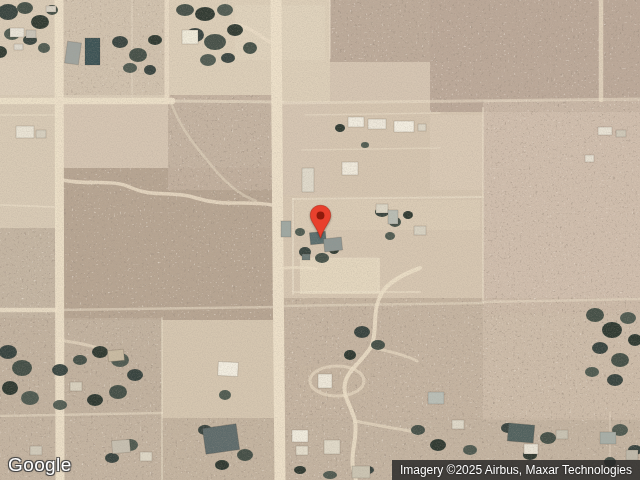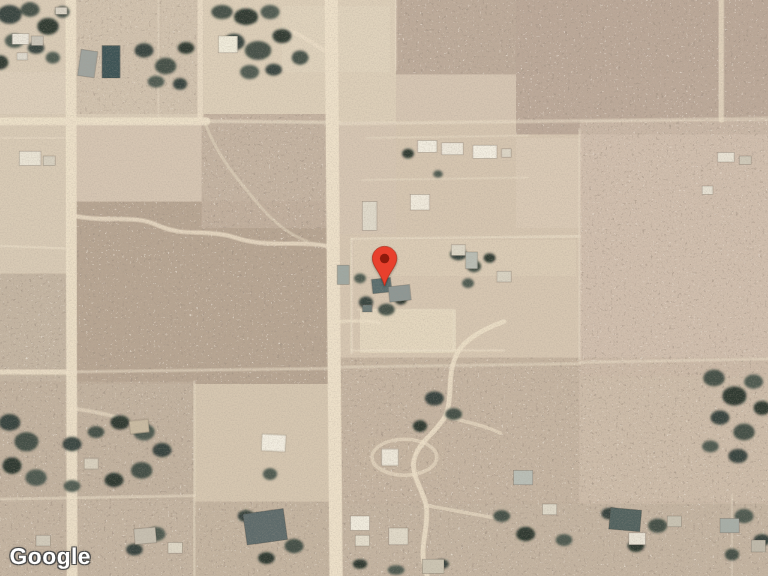--- a/index.html
+++ b/index.html
@@ -9,21 +9,21 @@
     background:#d5c5b2;
   }
   .stage svg.terrain{position:absolute;left:0;top:0;display:block;}
   .pin{
     position:absolute;width:23px;height:36px;pointer-events:auto;
     filter:drop-shadow(0 1px 1px rgba(0,0,0,0.35));
   }
   .pin svg{display:block;width:100%;height:100%;}
   .google-logo{
     position:absolute;left:8px;bottom:4px;
-    font-size:19px;font-weight:700;letter-spacing:0.4px;color:#ffffff;
+    font-size:19px;font-weight:400;letter-spacing:0.4px;color:#ffffff;
     text-shadow:
       -1px -1px 0 rgba(68,68,68,.85), 1px -1px 0 rgba(68,68,68,.85),
       -1px  1px 0 rgba(68,68,68,.85), 1px  1px 0 rgba(68,68,68,.85),
        0 0 3px rgba(40,40,40,.6);
     user-select:none;
   }
   .attribution{
     position:absolute;right:0;bottom:0;height:20px;line-height:20px;
     padding:0 8px;background:rgba(36,36,36,0.82);color:#ffffff;
     font-size:12px;white-space:nowrap;
@@ -275,14 +275,15 @@
 
   <div class="pin" id="pin" style="left: 308.5px; top: 204px; width: 23px; height: 36px;">
     <svg viewBox="0 0 24 36">
       <path id="pin-body" d="M12 0.6 C5.9 0.6 1.4 5.1 1.4 10.9 C1.4 18.1 8.1 22.2 12 34.8 C15.9 22.2 22.6 18.1 22.6 10.9 C22.6 5.1 18.1 0.6 12 0.6 Z" fill="#e8402d" stroke="#b32b1a" stroke-width="0.6"></path>
       <circle id="pin-dot" cx="12" cy="11.2" r="4.1" fill="#8e1a0c"></circle>
     </svg>
   </div>
 
   <div class="google-logo">Google</div>
 
+  <div class="attribution" style="background: rgba(36, 36, 36, 0.82); color: rgb(255, 255, 255);">Imagery ©2025 Airbus, Maxar Technologies</div>
 
 </div>
 
 </body></html>

